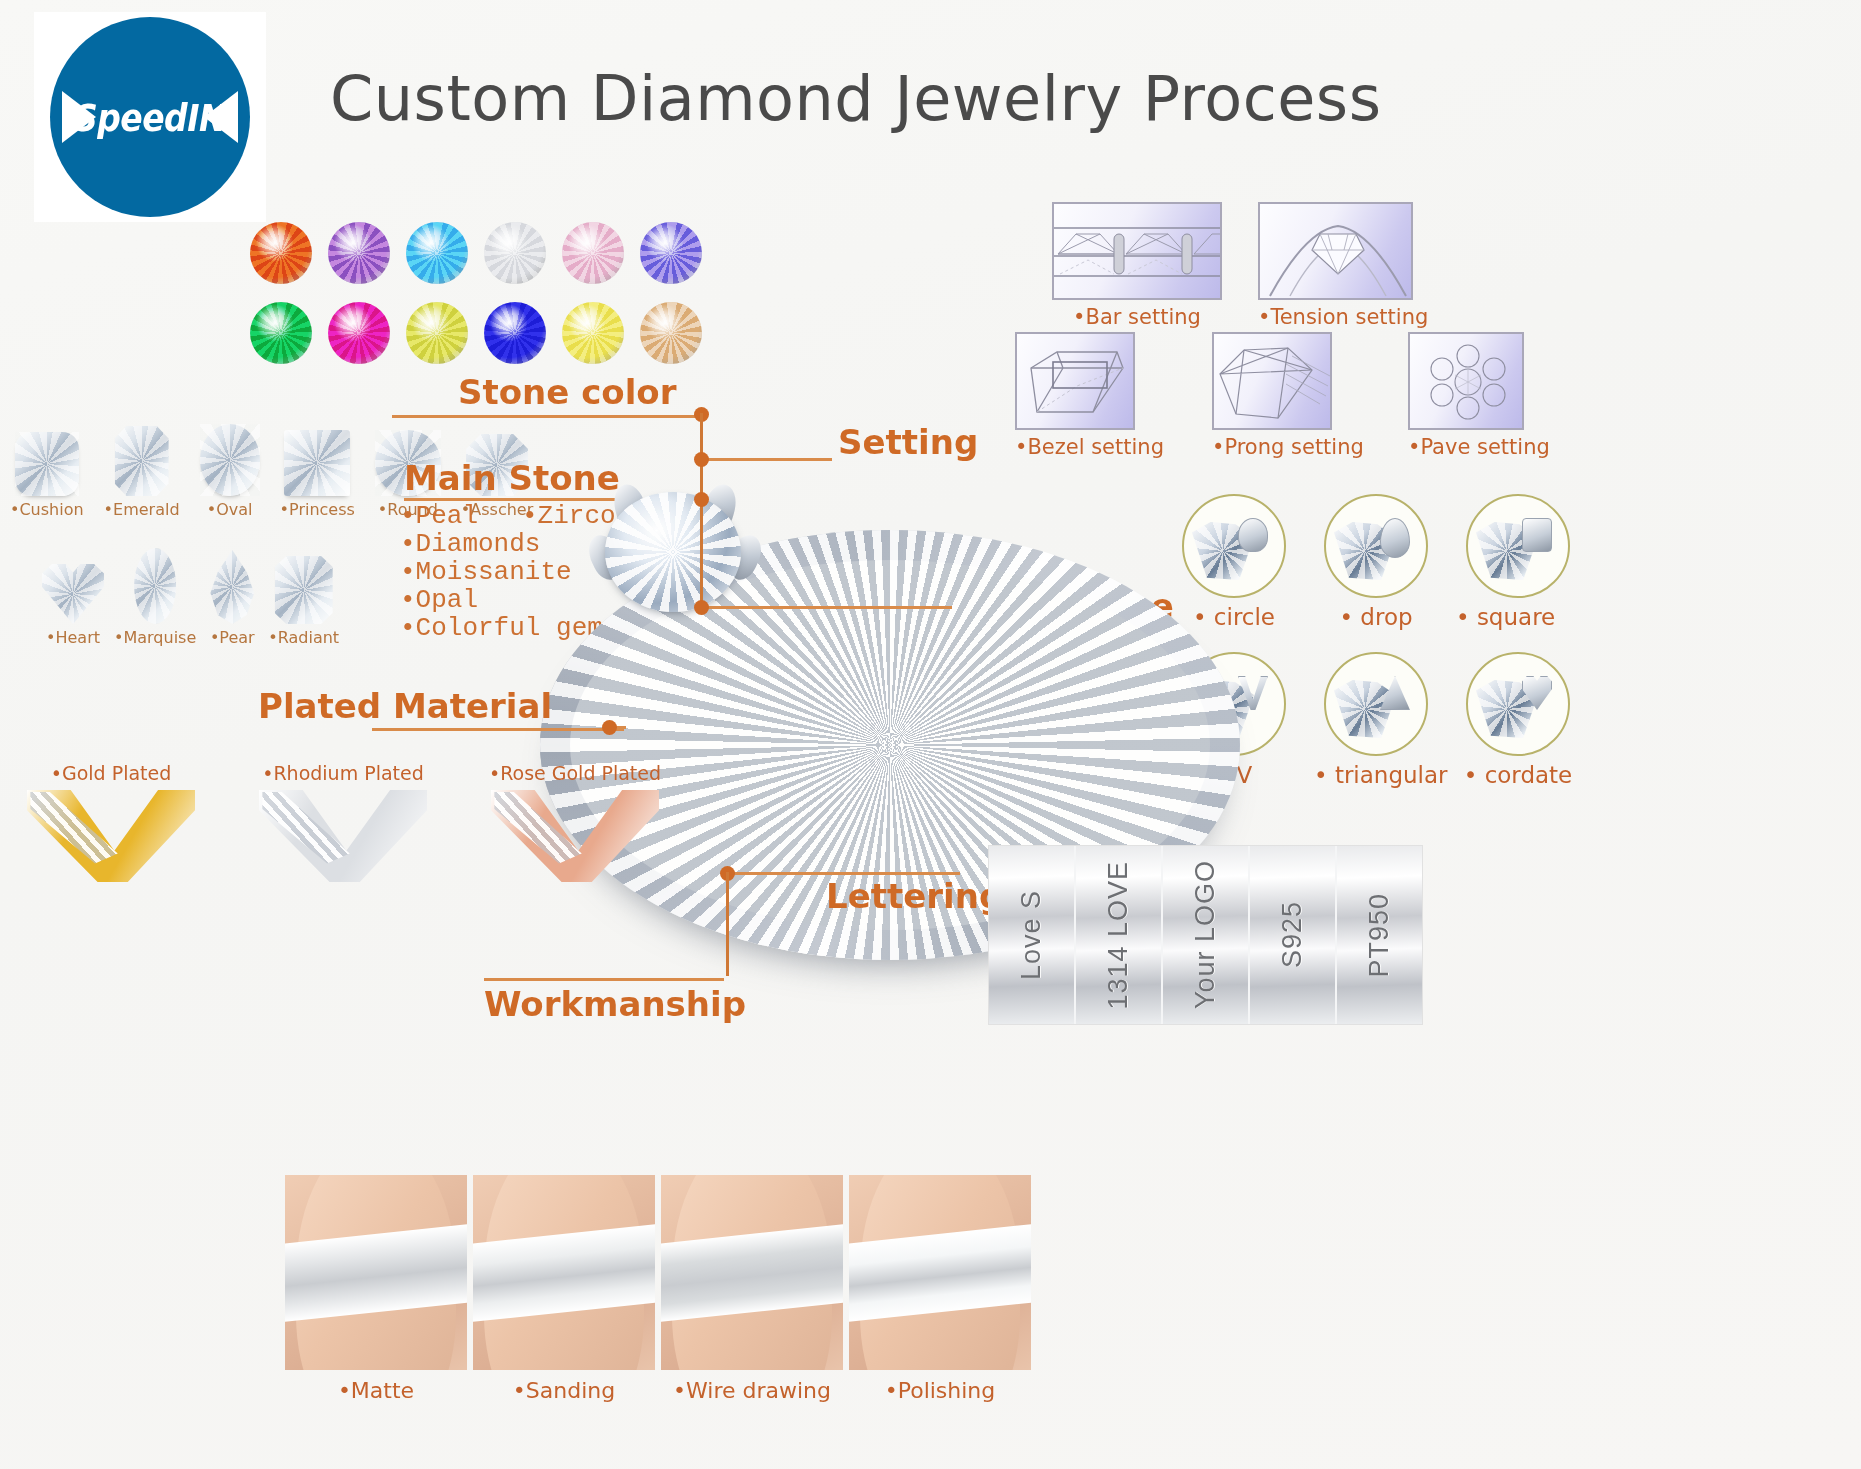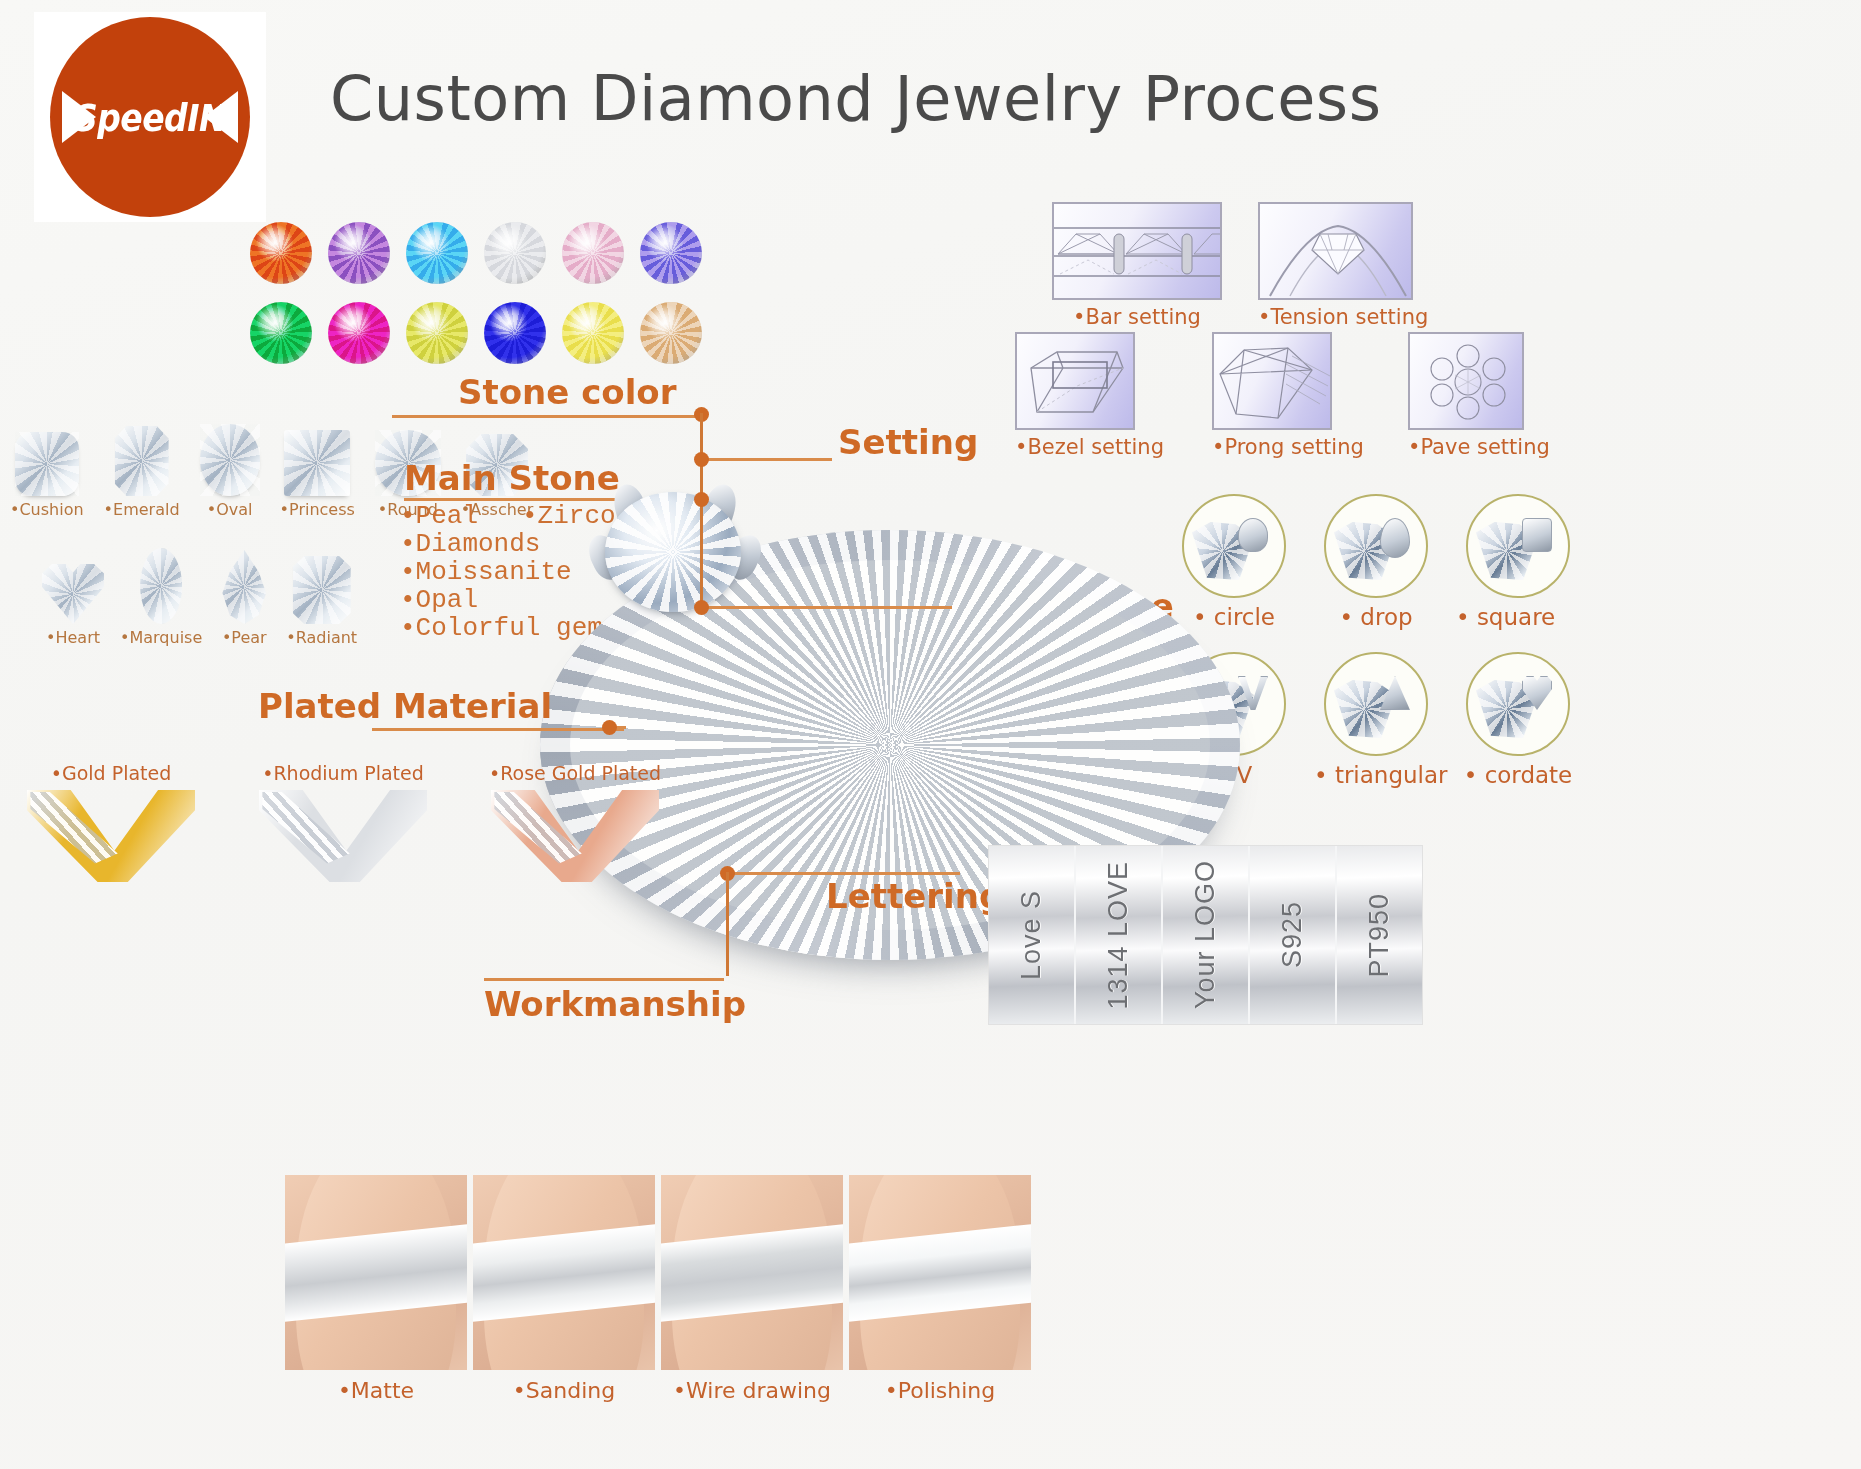--- a/index.html
+++ b/index.html
@@ -17,21 +17,21 @@
   .abs { position: absolute; }
 
   
   #logo-box {
     left: 34px; top: 12px; width: 232px; height: 210px;
     background: #ffffff;
     display: flex; align-items: center; justify-content: center;
   }
   #logo-circle {
     width: 200px; height: 200px; border-radius: 50%;
-    background: #c2410c;
+    background: #0369a1;
     display: flex; align-items: center; justify-content: center;
     position: relative;
   }
   #logo-wing {
     position: relative; width: 180px; height: 60px;
     display: flex; align-items: center; justify-content: center;
   }
   #logo-wing .chev {
     position: absolute; left: 2px; top: 4px;
     width: 0; height: 0;
@@ -363,21 +363,21 @@
       </div>
       <div style="text-align: center;">
         <div class="cut-img shape-round"></div>
         <div class="cut-label">•Round</div>
       </div>
       <div style="text-align: center;">
         <div class="cut-img shape-asscher"></div>
         <div class="cut-label">•Asscher</div>
       </div>
     </div>
-  <div class="abs" id="cuts-row2" style="left:42px; top:548px; display:flex; gap:16px; align-items:flex-end;">
+  <div class="abs" id="cuts-row2" style="left:42px; top:548px; display:flex; gap:10px; align-items:flex-end;">
       <div style="text-align: center;">
         <div class="cut-img shape-heart"></div>
         <div class="cut-label">•Heart</div>
       </div>
       <div style="text-align: center;">
         <div class="cut-img shape-marquise"></div>
         <div class="cut-label">•Marquise</div>
       </div>
       <div style="text-align: center;">
         <div class="cut-img shape-pear"></div>

